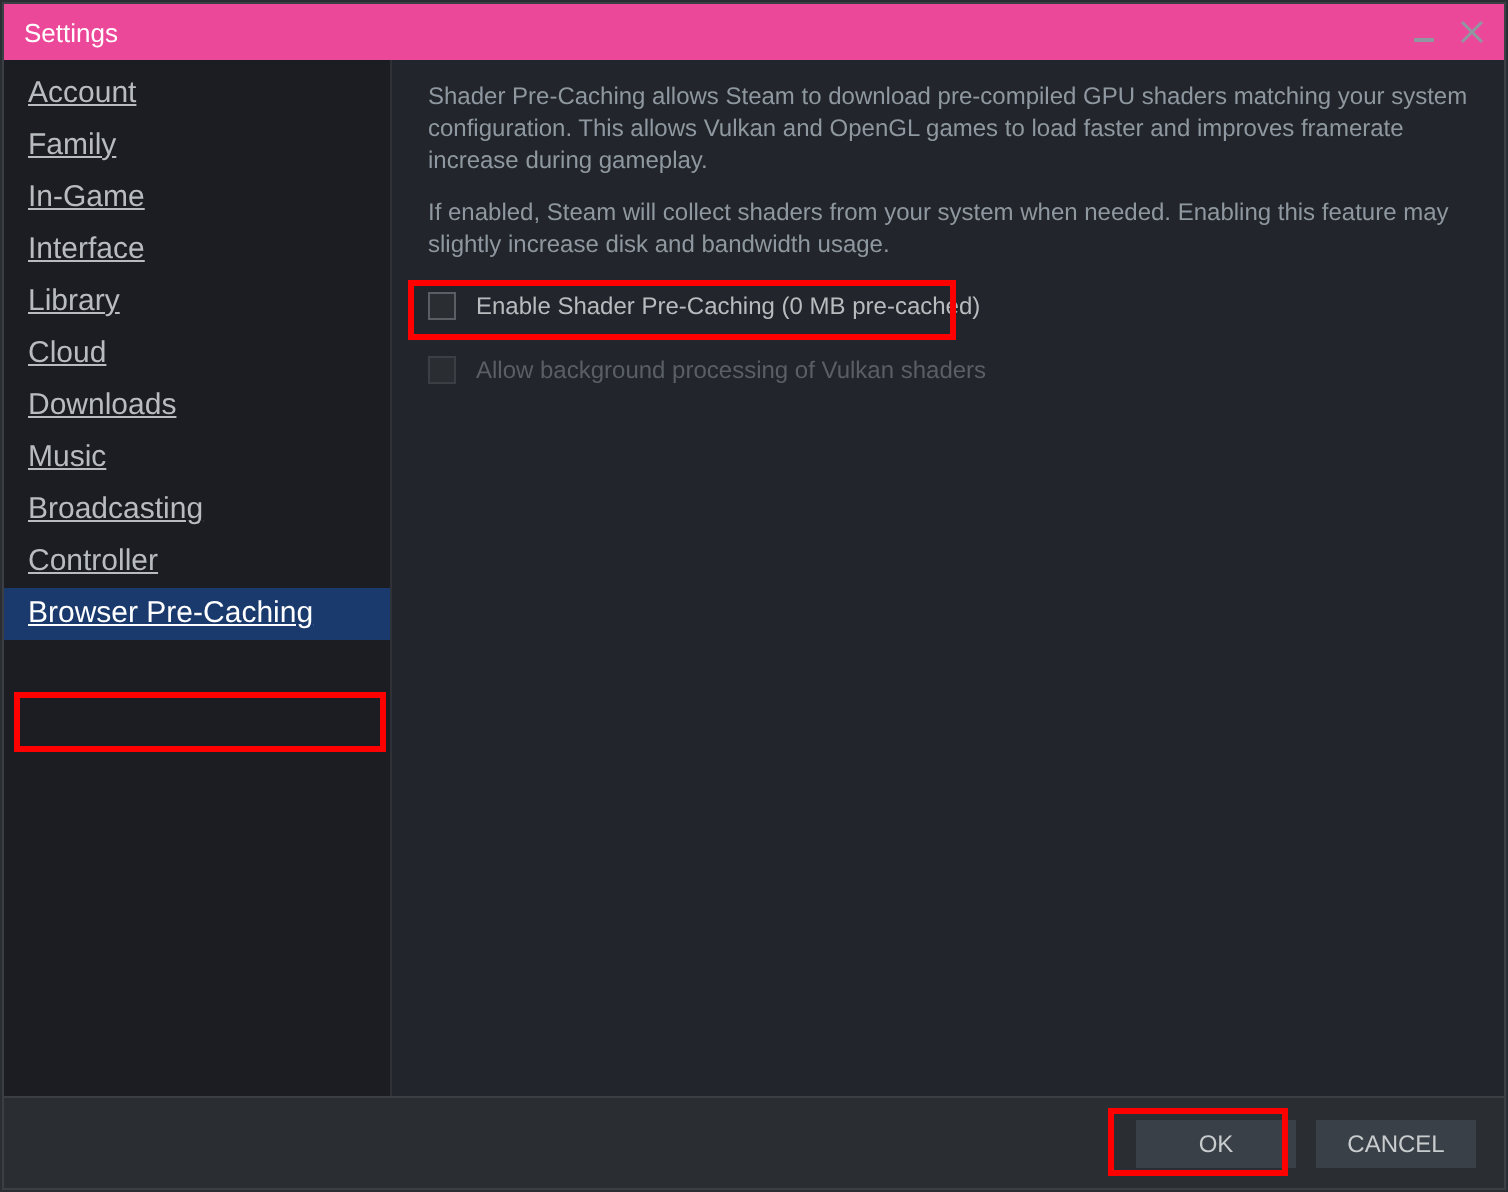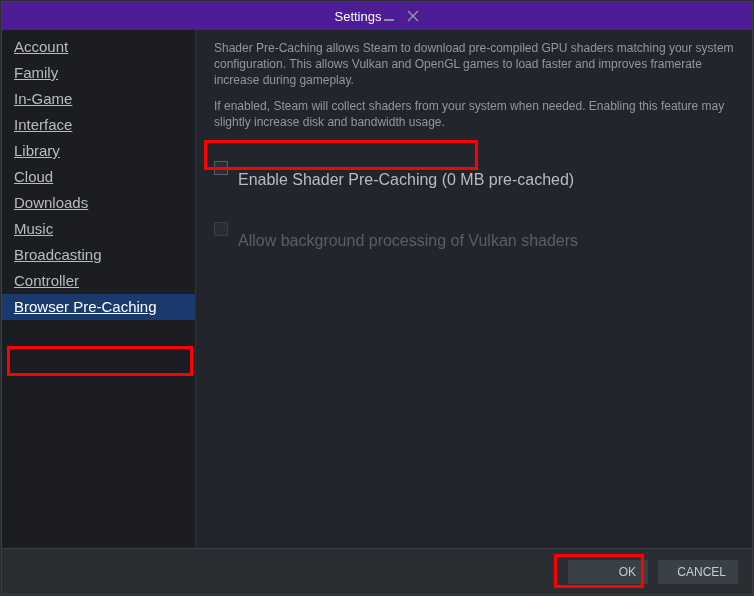--- a/index.html
+++ b/index.html
@@ -20,23 +20,23 @@
       height: 594px;
       margin: 1px;
       border: 1px solid #3a3f46;
       display: flex;
       flex-direction: column;
     }
     .titlebar {
       height: 28px;
       display: flex;
       align-items: center;
-      justify-content: center;
+      justify-content: space-between;
       padding: 0 8px 0 10px;
-      background: #4c1d95;
+      background: #ec4899;
     }
     .title {
       color: #ffffff;
       font-size: 13px;
     }
     .window-controls {
       display: flex;
       gap: 8px;
       align-items: center;
     }
@@ -102,22 +102,21 @@
       height: 14px;
       border: 1px solid #5a5f66;
       background: #2a2e33;
       flex-shrink: 0;
     }
     .checkbox.disabled {
       border-color: #3a3f46;
     }
     .option-label {
       color: #b8bcbf;
-      font-size: 16px;
-      margin-top: 25px;
+      font-size: 12px;
     }
     .option-label.disabled {
       color: #5a5f66;
     }
     .highlight-red {
       position: absolute;
       border: 3px solid #ff0000;
       pointer-events: none;
     }
     .footer {
@@ -130,21 +129,21 @@
       background: #2a2e33;
       border-top: 1px solid #3a3f46;
       position: relative;
     }
     .btn {
       min-width: 80px;
       height: 24px;
       background: #3a4047;
       color: #c8ccce;
       font-size: 12px;
-      text-align: right;
+      text-align: center;
       line-height: 24px;
       cursor: pointer;
       padding: 0 12px;
     }
     .ok-highlight {
       position: absolute;
       border: 3px solid #ff0000;
       pointer-events: none;
     }
   </style>

